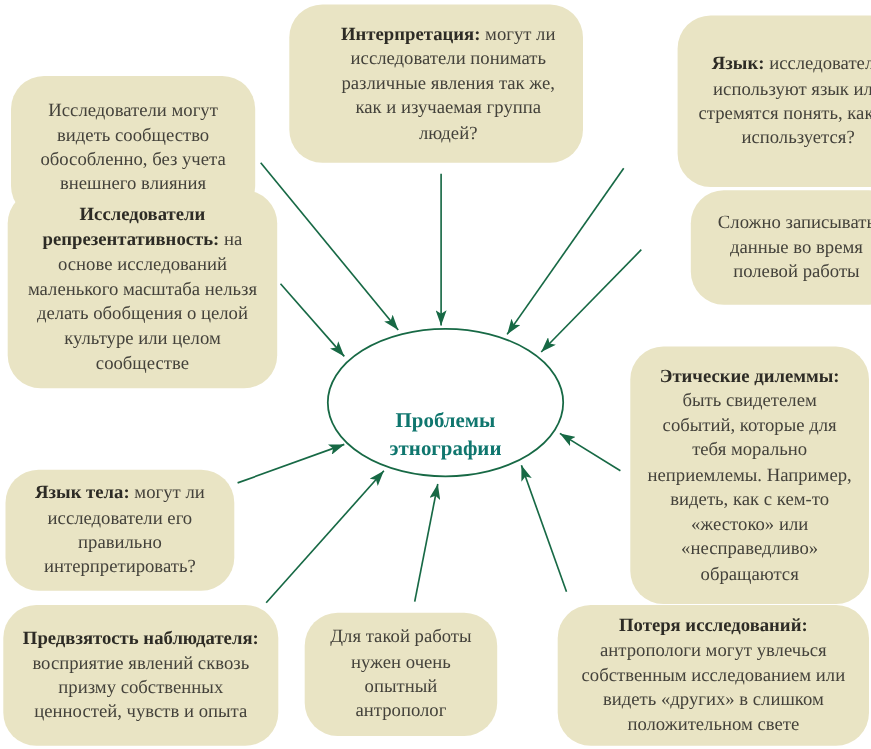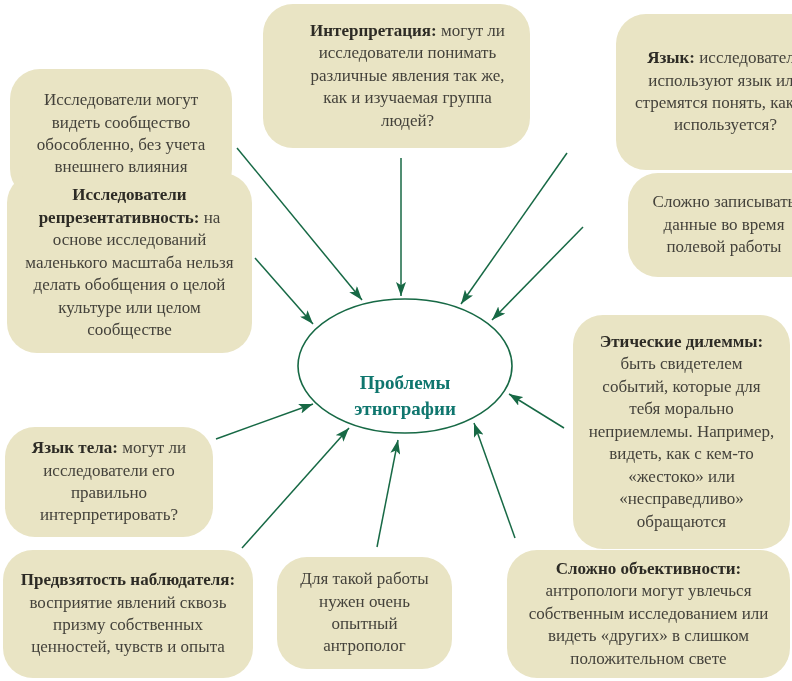--- a/index.html
+++ b/index.html
@@ -115,18 +115,18 @@
 
   <div class="box b7">
     <div><span class="lead">Предвзятость наблюдателя:</span><span> восприятие явлений сквозь призму собственных ценностей, чувств и опыта</span></div>
   </div>
 
   <div class="box b8">
     <div><span class="lead"></span><span>Для такой работы нужен очень опытный антрополог</span></div>
   </div>
 
   <div class="box b9">
-    <div><span class="lead">Сложно объективности:</span><span> антропологи могут увлечься собственным исследованием или видеть «других» в слишком положительном свете</span></div>
+    <div><span class="lead">Потеря исследований:</span><span> антропологи могут увлечься собственным исследованием или видеть «других» в слишком положительном свете</span></div>
   </div>
 
   <div class="center-label">Проблемы этнографии</div>
 
 </div>
 
 </body></html>

